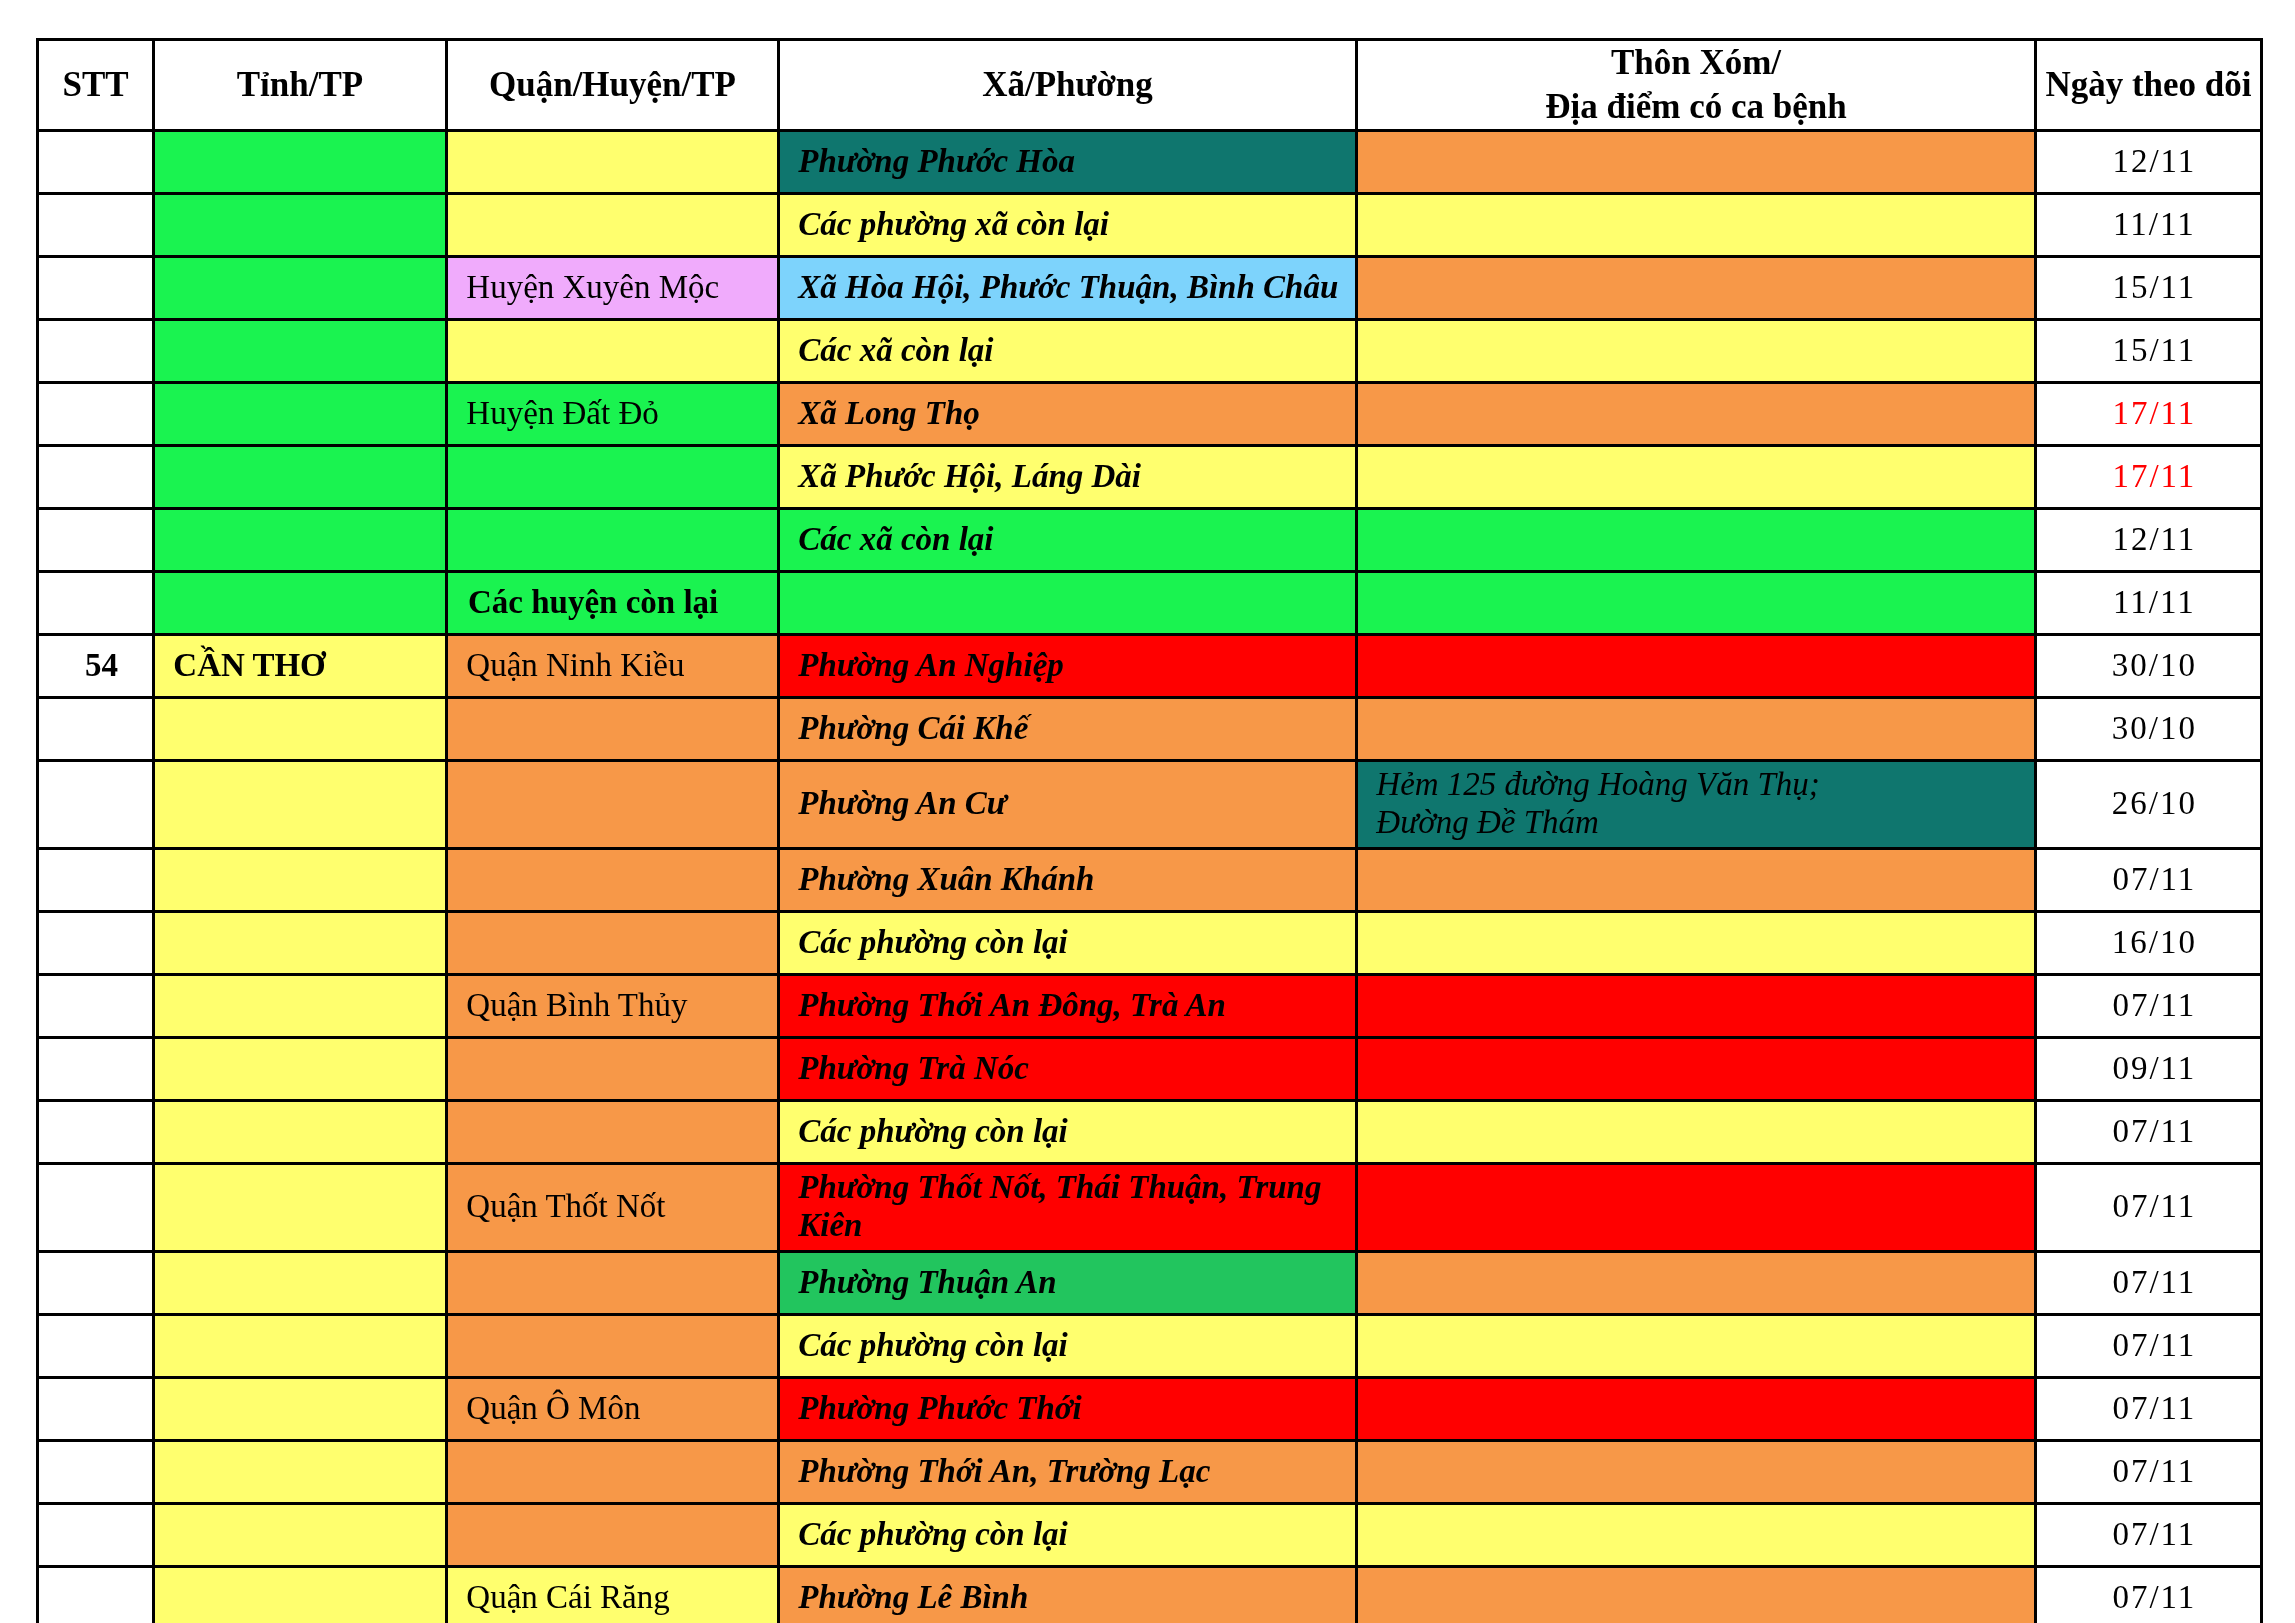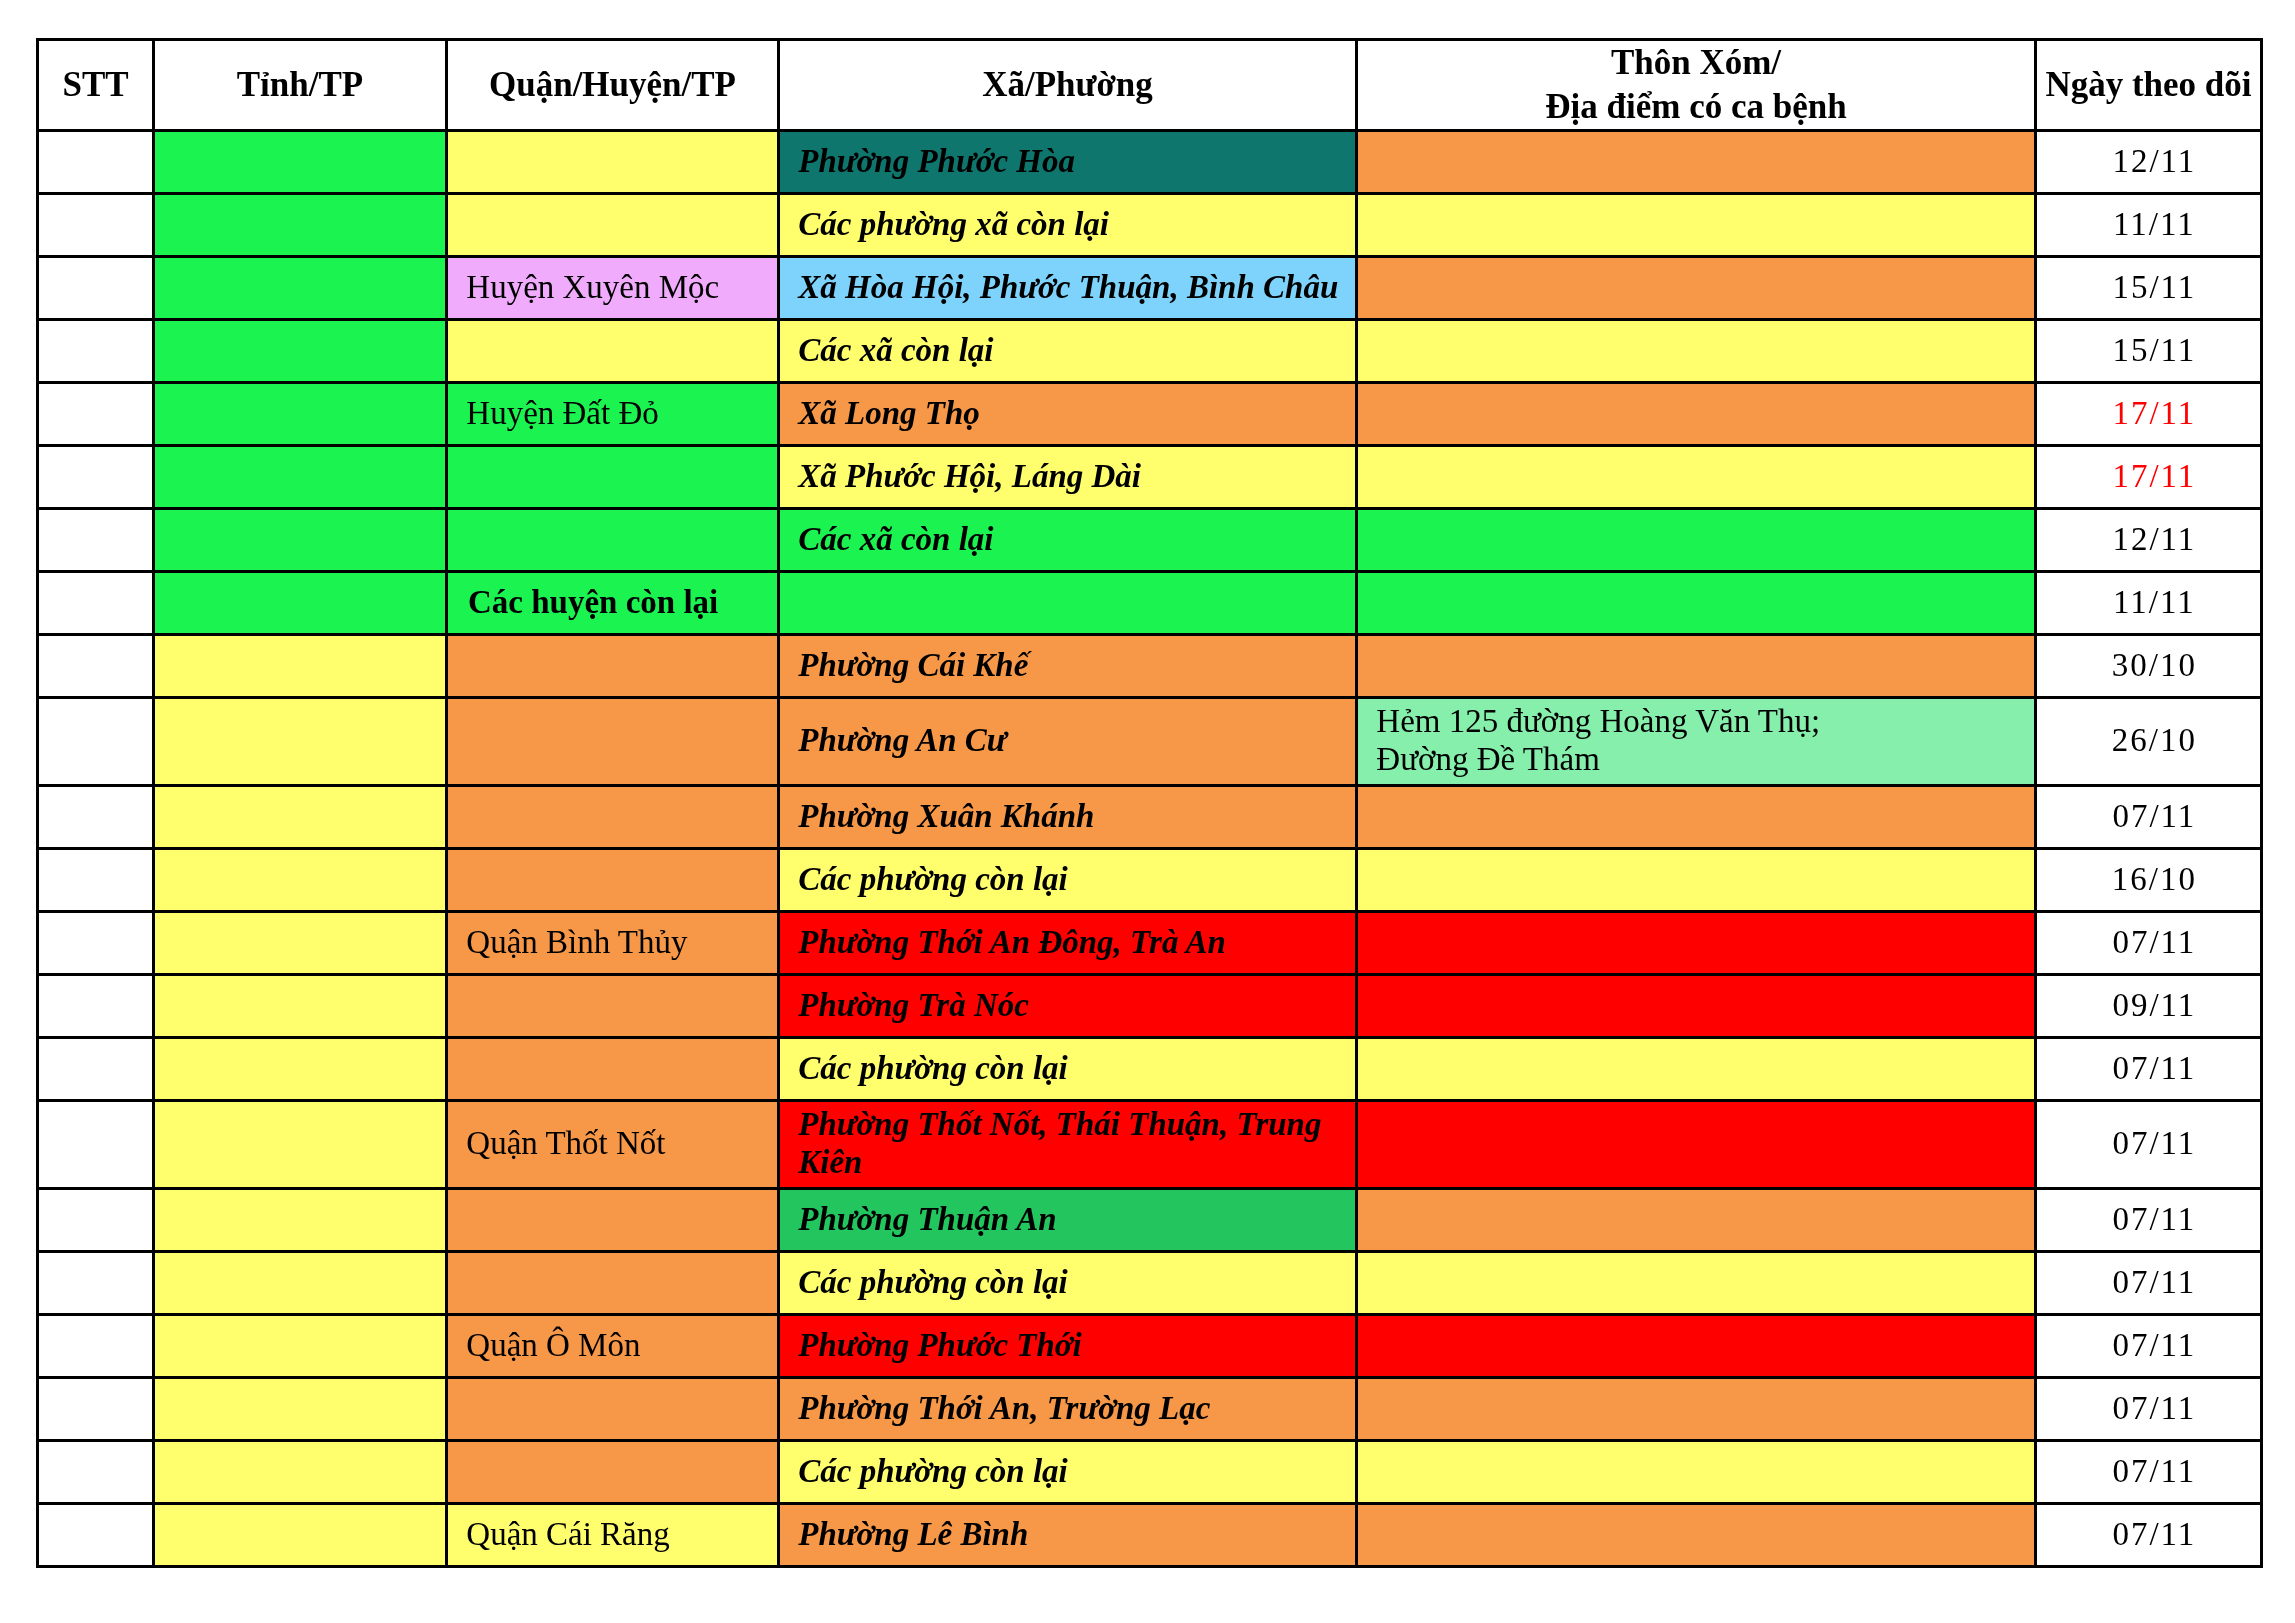--- a/index.html
+++ b/index.html
@@ -129,33 +129,41 @@
       </tr>
       <tr>
         <td class="cell-stt" style="background: rgb(255, 255, 255);"></td>
         <td class="cell-tinh" style="background: rgb(26, 243, 80);"></td>
         <td class="cell-quan q-bold" style="background: rgb(26, 243, 80); padding-left: 20px;">Các huyện còn lại</td>
         <td class="cell-xa" style="background: rgb(26, 243, 80);"></td>
         <td class="cell-thon" style="background: rgb(26, 243, 80);"></td>
         <td class="cell-ngay" style="background: rgb(255, 255, 255);">11/11</td>
       </tr>
       <tr>
+        <td class="cell-stt" style="background: rgb(255, 255, 255);">54</td>
+        <td class="cell-tinh" style="background: rgb(255, 255, 110);">CẦN THƠ</td>
+        <td class="cell-quan" style="background: rgb(247, 152, 72);">Quận Ninh Kiều</td>
+        <td class="cell-xa" style="background: rgb(255, 0, 0);">Phường An Nghiệp</td>
+        <td class="cell-thon" style="background: rgb(255, 0, 0);"></td>
+        <td class="cell-ngay" style="background: rgb(255, 255, 255);">30/10</td>
+      </tr>
+      <tr>
         <td class="cell-stt" style="background: rgb(255, 255, 255);"></td>
         <td class="cell-tinh" style="background: rgb(255, 255, 110);"></td>
         <td class="cell-quan" style="background: rgb(247, 152, 72);"></td>
         <td class="cell-xa" style="background: rgb(247, 152, 72);">Phường Cái Khế</td>
         <td class="cell-thon" style="background: rgb(247, 152, 72);"></td>
         <td class="cell-ngay" style="background: rgb(255, 255, 255);">30/10</td>
       </tr>
       <tr class="tall">
         <td class="cell-stt" style="background: rgb(255, 255, 255);"></td>
         <td class="cell-tinh" style="background: rgb(255, 255, 110);"></td>
         <td class="cell-quan" style="background: rgb(247, 152, 72);"></td>
         <td class="cell-xa" style="background: rgb(247, 152, 72);">Phường An Cư</td>
-        <td class="cell-thon" style="background: #86efac;">Hẻm 125 đường Hoàng Văn Thụ;
+        <td class="cell-thon" style="background: #0f766e; font-style: italic;">Hẻm 125 đường Hoàng Văn Thụ;
 Đường Đề Thám</td>
         <td class="cell-ngay" style="background: rgb(255, 255, 255);">26/10</td>
       </tr>
       <tr>
         <td class="cell-stt" style="background: rgb(255, 255, 255);"></td>
         <td class="cell-tinh" style="background: rgb(255, 255, 110);"></td>
         <td class="cell-quan" style="background: rgb(247, 152, 72);"></td>
         <td class="cell-xa" style="background: rgb(247, 152, 72);">Phường Xuân Khánh</td>
         <td class="cell-thon" style="background: rgb(247, 152, 72);"></td>
         <td class="cell-ngay" style="background: rgb(255, 255, 255);">07/11</td>

